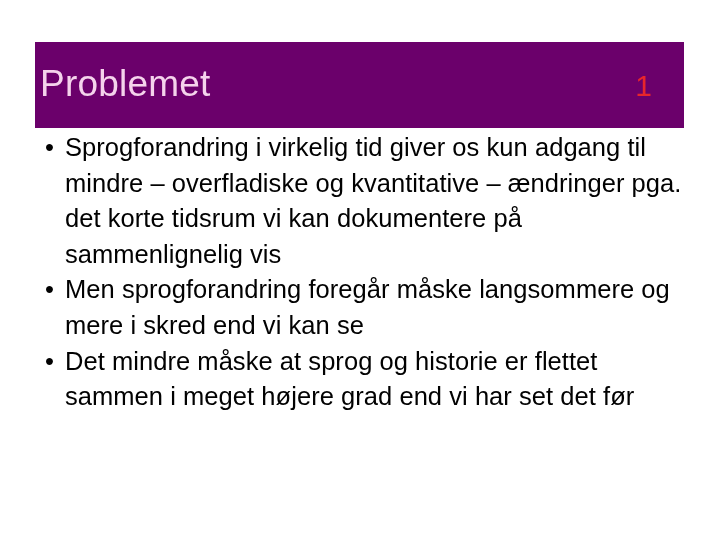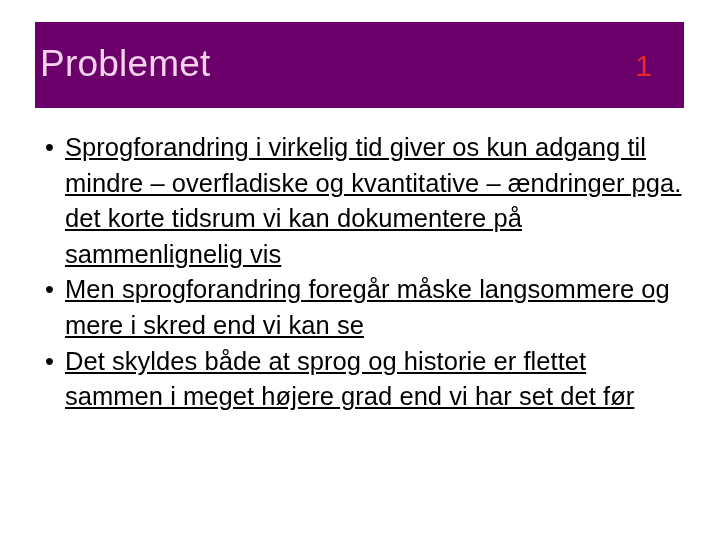--- a/index.html
+++ b/index.html
@@ -80,45 +80,44 @@
     position: absolute;
     left: 12px;
     top: 0;
     font-size: 25.5px;
     line-height: 35.6px;
     color: #010101;
   }
 
   .bullet-text {
     display: block;
-    text-decoration: underline;
   }
 </style>
 </head>
 <body>
 
 <div id="slide" style="background: rgb(255, 255, 255);">
 
-  <div id="title-band" style="background: rgb(107, 0, 107);">
+  <div id="title-band" style="background: rgb(107, 0, 107); margin-top: 20px;">
     <div id="title-text" style="color: rgb(245, 211, 236);">Problemet</div>
     <div id="slide-number" style="color: rgb(232, 38, 43);">1</div>
   </div>
 
   <div id="body-content">
 
     <div class="bullet-item" style="color: rgb(1, 1, 1);">
       <span class="bullet-mark" style="color: rgb(1, 1, 1);">•</span>
       <span class="bullet-text">Sprogforandring i virkelig tid giver os kun adgang til mindre – overfladiske og kvantitative – ændringer pga. det korte tidsrum vi kan dokumentere på sammenlignelig vis</span>
     </div>
 
     <div class="bullet-item" style="color: rgb(1, 1, 1);">
       <span class="bullet-mark" style="color: rgb(1, 1, 1);">•</span>
       <span class="bullet-text">Men sprogforandring foregår måske langsommere og mere i skred end vi kan se</span>
     </div>
 
     <div class="bullet-item" style="color: rgb(1, 1, 1);">
       <span class="bullet-mark" style="color: rgb(1, 1, 1);">•</span>
-      <span class="bullet-text">Det skyldes både at sprog og historie er flettet sammen i meget højere grad end vi har set det før</span>
+      <span class="bullet-text">Det mindre måske at sprog og historie er flettet sammen i meget højere grad end vi har set det før</span>
     </div>
 
   </div>
 
 </div>
 
 </body></html>

